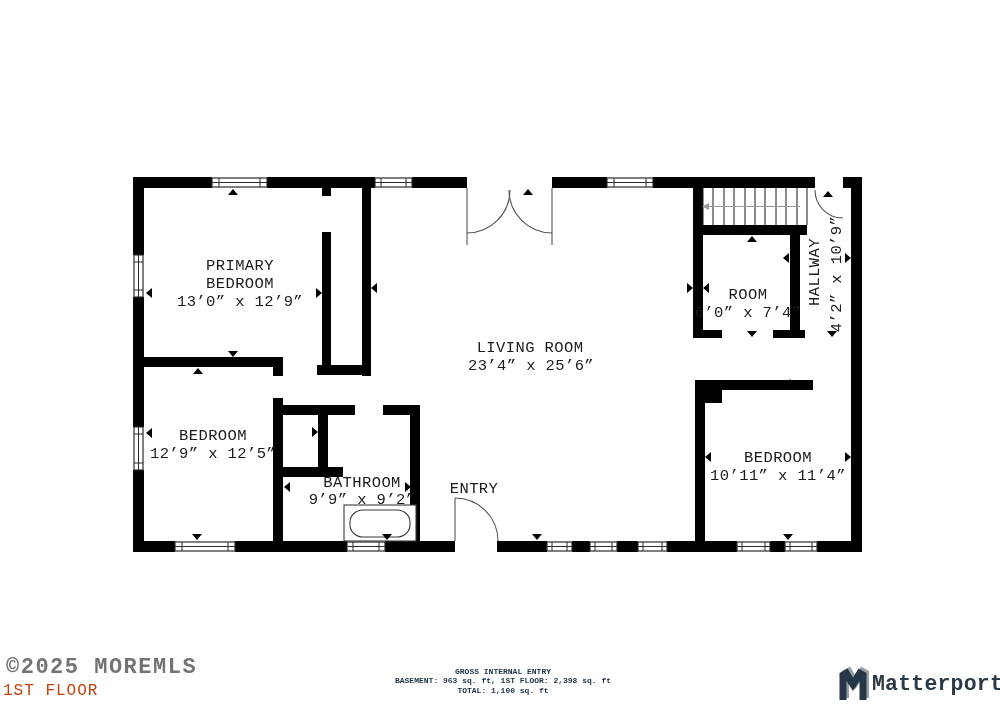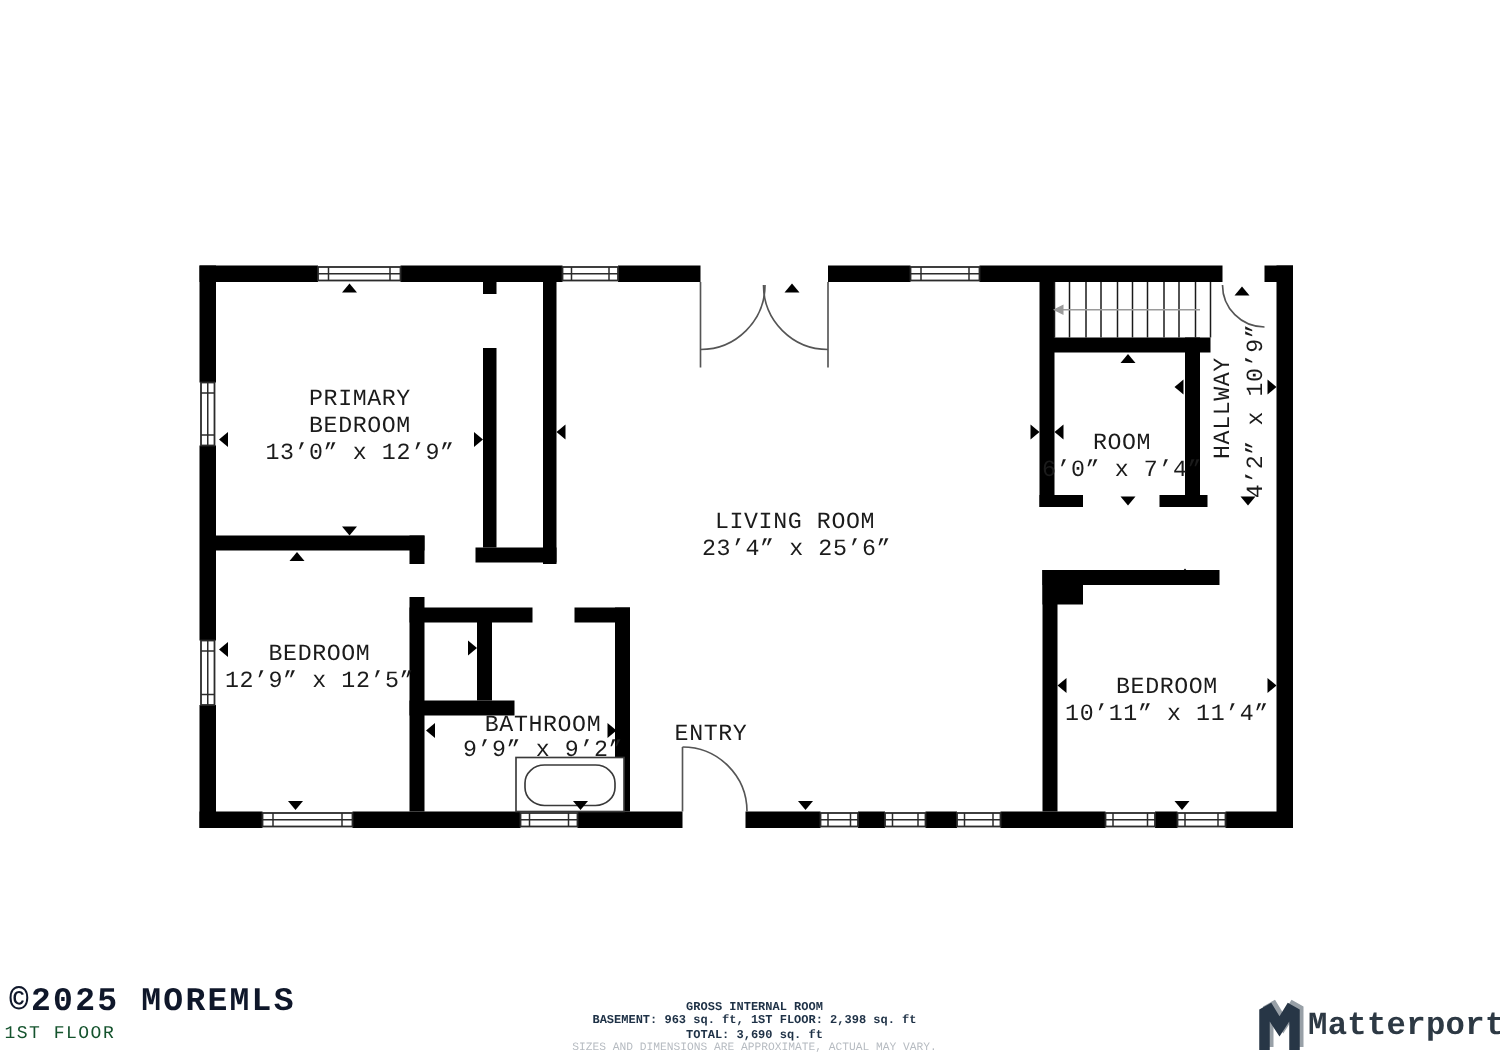--- a/index.html
+++ b/index.html
@@ -8,22 +8,22 @@
   #plan{position:absolute;left:0;top:0;}
   .wall{fill:#000;}
   .win rect{fill:#fff;stroke:#2b2b2b;stroke-width:1.2;}
   .win line{stroke:#2b2b2b;stroke-width:1;}
   .thin{stroke:#555;stroke-width:1.1;fill:none;}
   .tread{stroke:#1a1a1a;stroke-width:1;}
   .guide{stroke:#9a9a9a;stroke-width:1;}
   .arrow{fill:#000;}
   .room-name{font-size:15.5px;fill:#1b1b1b;letter-spacing:.4px;text-anchor:middle;}
   .footer-copy{position:absolute;left:6px;top:655px;font-size:22px;font-weight:700;
-               color:#0f172a;letter-spacing:1.5px;}
-  .footer-floor{position:absolute;left:3px;top:682px;font-size:12px;color:#14532d;letter-spacing:1px;}
+               color:#737373;letter-spacing:1.5px;}
+  .footer-floor{position:absolute;left:3px;top:682px;font-size:16px;color:#c2410c;letter-spacing:1px;}
   .footer-center{position:absolute;left:303px;top:667px;width:400px;text-align:center;
                  font-size:8px;font-weight:700;color:#1e3146;line-height:9.4px;}
   .footer-center .muted{color:#b6bbc1;font-size:7.5px;font-weight:400;}
   .brand{position:absolute;left:838px;top:664px;width:160px;height:40px;}
   .brand-text{position:absolute;left:34px;top:8px;font-size:21.5px;font-weight:700;color:#2d3944;letter-spacing:.2px;}
 </style>
 </head>
 <body>
 
 <div id="stage">
@@ -258,24 +258,23 @@
 
       <text class="room-name" x="778" y="462">BEDROOM</text>
       <text class="room-name" x="778" y="480">10’11” x 11’4”</text>
     </g>
   </svg>
 
   <div class="footer-copy">©2025 MOREMLS</div>
   <div class="footer-floor">1ST FLOOR</div>
 
   <div class="footer-center">
-    <div>GROSS INTERNAL ROOM</div>
+    <div>GROSS INTERNAL ENTRY</div>
     <div>BASEMENT: 963 sq. ft, 1ST FLOOR: 2,398 sq. ft</div>
-    <div>TOTAL: 3,690 sq. ft</div>
-    <div class="muted">SIZES AND DIMENSIONS ARE APPROXIMATE, ACTUAL MAY VARY.</div>
+    <div>TOTAL: 1,100 sq. ft</div>
   </div>
 
   <div class="brand">
     <svg width="34" height="36" viewBox="0 0 34 36" style="position:absolute;left:0;top:2px;">
       <path fill="#98a0a7" d="M4,32 L4,5 L12,0.5 L17.5,9.5 L23,0.5 L31,5 L31,32 L24,32 L24,13 L17.5,23 L11,13 L11,32 Z"></path>
       <path fill="#273646" d="M1.5,34 L1.5,7 L9.5,2.5 L15,11.5 L20.5,2.5 L28.5,7 L28.5,34 L21.5,34 L21.5,15 L15,25 L8.5,15 L8.5,34 Z"></path>
     </svg>
     <span class="brand-text">Matterport</span>
   </div>
 </div>

